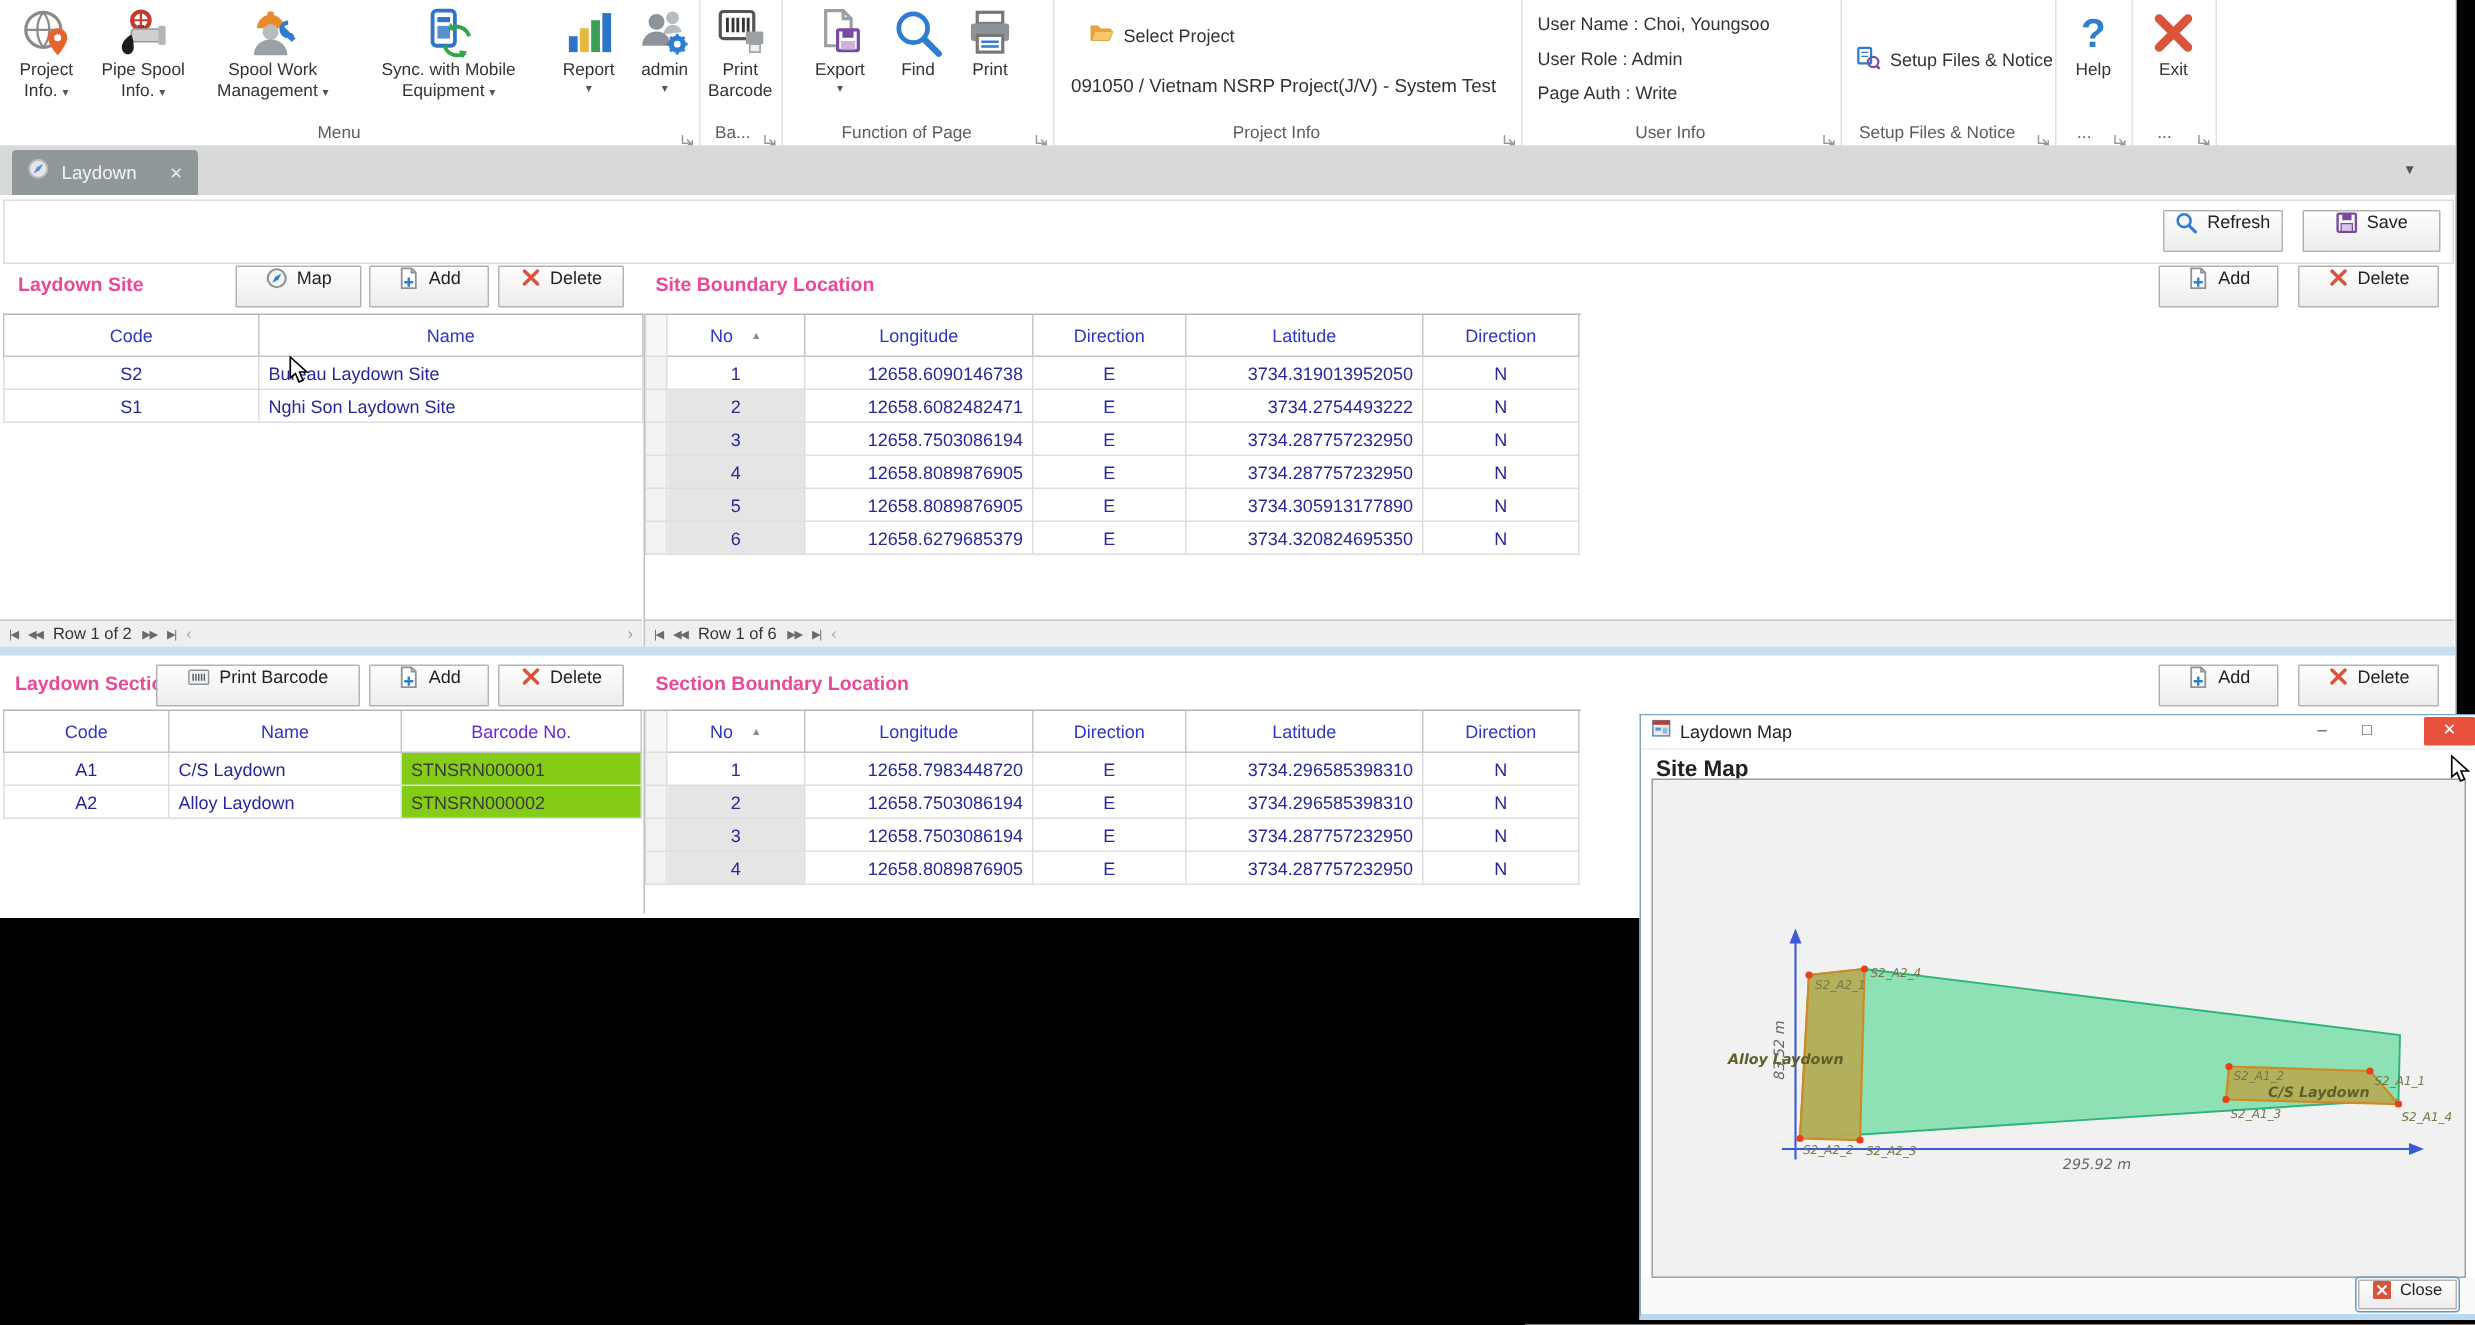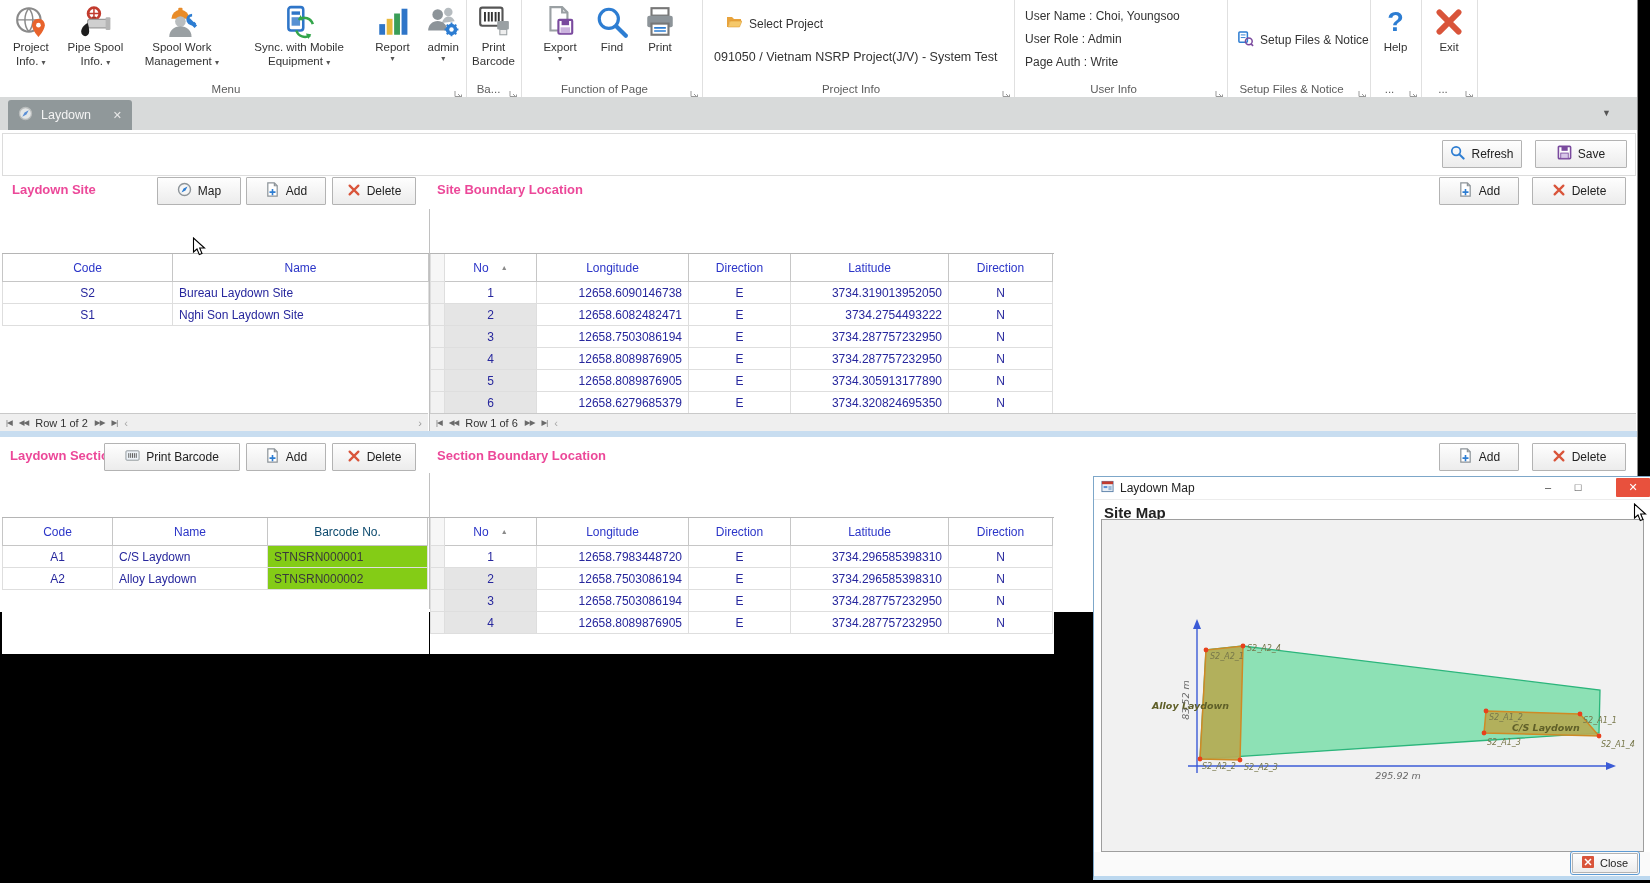--- a/index.html
+++ b/index.html
@@ -21,32 +21,32 @@
   .menu-row{display:flex;align-items:flex-start;padding-left:4px;gap:3px;}
   .uline{position:absolute;font-size:12px;color:#333;white-space:nowrap;}
   
   #tabbar{left:0;top:97px;width:1637px;height:33px;background:#d8dada;text-align:right;}
   #tab-laydown{position:absolute;left:8px;top:3px;width:124px;height:30px;background:#90989a;border-radius:3px 3px 0 0;
      display:flex;align-items:center;gap:8px;padding:0 10px;box-sizing:border-box;}
   #tab-laydown .tlbl{color:#f4f4f4;font-size:12.5px;}
   #tab-laydown .tclose{color:#e9e9e9;font-size:11px;margin-left:auto;}
   #tab-dd{position:absolute;right:26px;top:11px;font-size:9px;color:#555;}
   
-  .btn{display:flex;align-items:center;justify-content:center;gap:6px;box-sizing:border-box;
+  .btn{display:flex;justify-content:center;gap:6px;box-sizing:border-box;
        border:1px solid #b3b3b3;background:linear-gradient(#fefefe,#ececec);font-size:12px;color:#222;border-radius:1px;}
   .btn svg{flex:none;}
   .focusring{outline:1px solid #5e9bd3;outline-offset:1px;}
   
   .sect-title{font-size:13px;font-weight:bold;color:#ec4899;white-space:nowrap;}
   
-  .grid-wrap{background:#fff;border-top:1px solid #b5b5b5;overflow:hidden;margin-top:44px;}
+  .grid-wrap{background:#fff;border-top:1px solid #b5b5b5;overflow:hidden;}
   table.grid{border-collapse:collapse;table-layout:fixed;}
   table.grid th{height:27px;font-weight:normal;font-size:12px;color:#2b35c8;background:#fff;
      border:1px solid #c6c6c6;border-top:none;padding:0 4px;overflow:hidden;white-space:nowrap;}
-  table.grid th.plainhead{color:#0c4a6e;}
+  table.grid th.plainhead{color:#6d28d9;}
   table.grid th .sort{color:#8a8a8a;font-size:7px;margin-left:12px;vertical-align:2px;}
   table.grid td{height:21px;font-size:12px;color:#27279d;border:1px solid #dedede;padding:0 6px;
      overflow:hidden;white-space:nowrap;}
   table.grid td.a-c{text-align:center}table.grid td.a-r{text-align:right}table.grid td.a-l{text-align:left}
   table.grid td.shade{background:#e5e5e5;}
   table.grid td.dark{color:#3a3a3a;background:#84cc16;}
   table.grid .ind{background:#f2f2f2;border:1px solid #dedede;padding:0;}
   table.grid th.ind{border-top:none;background:#f7f7f7;}
   .vline{width:1px;background:#c0c0c0;}
   

